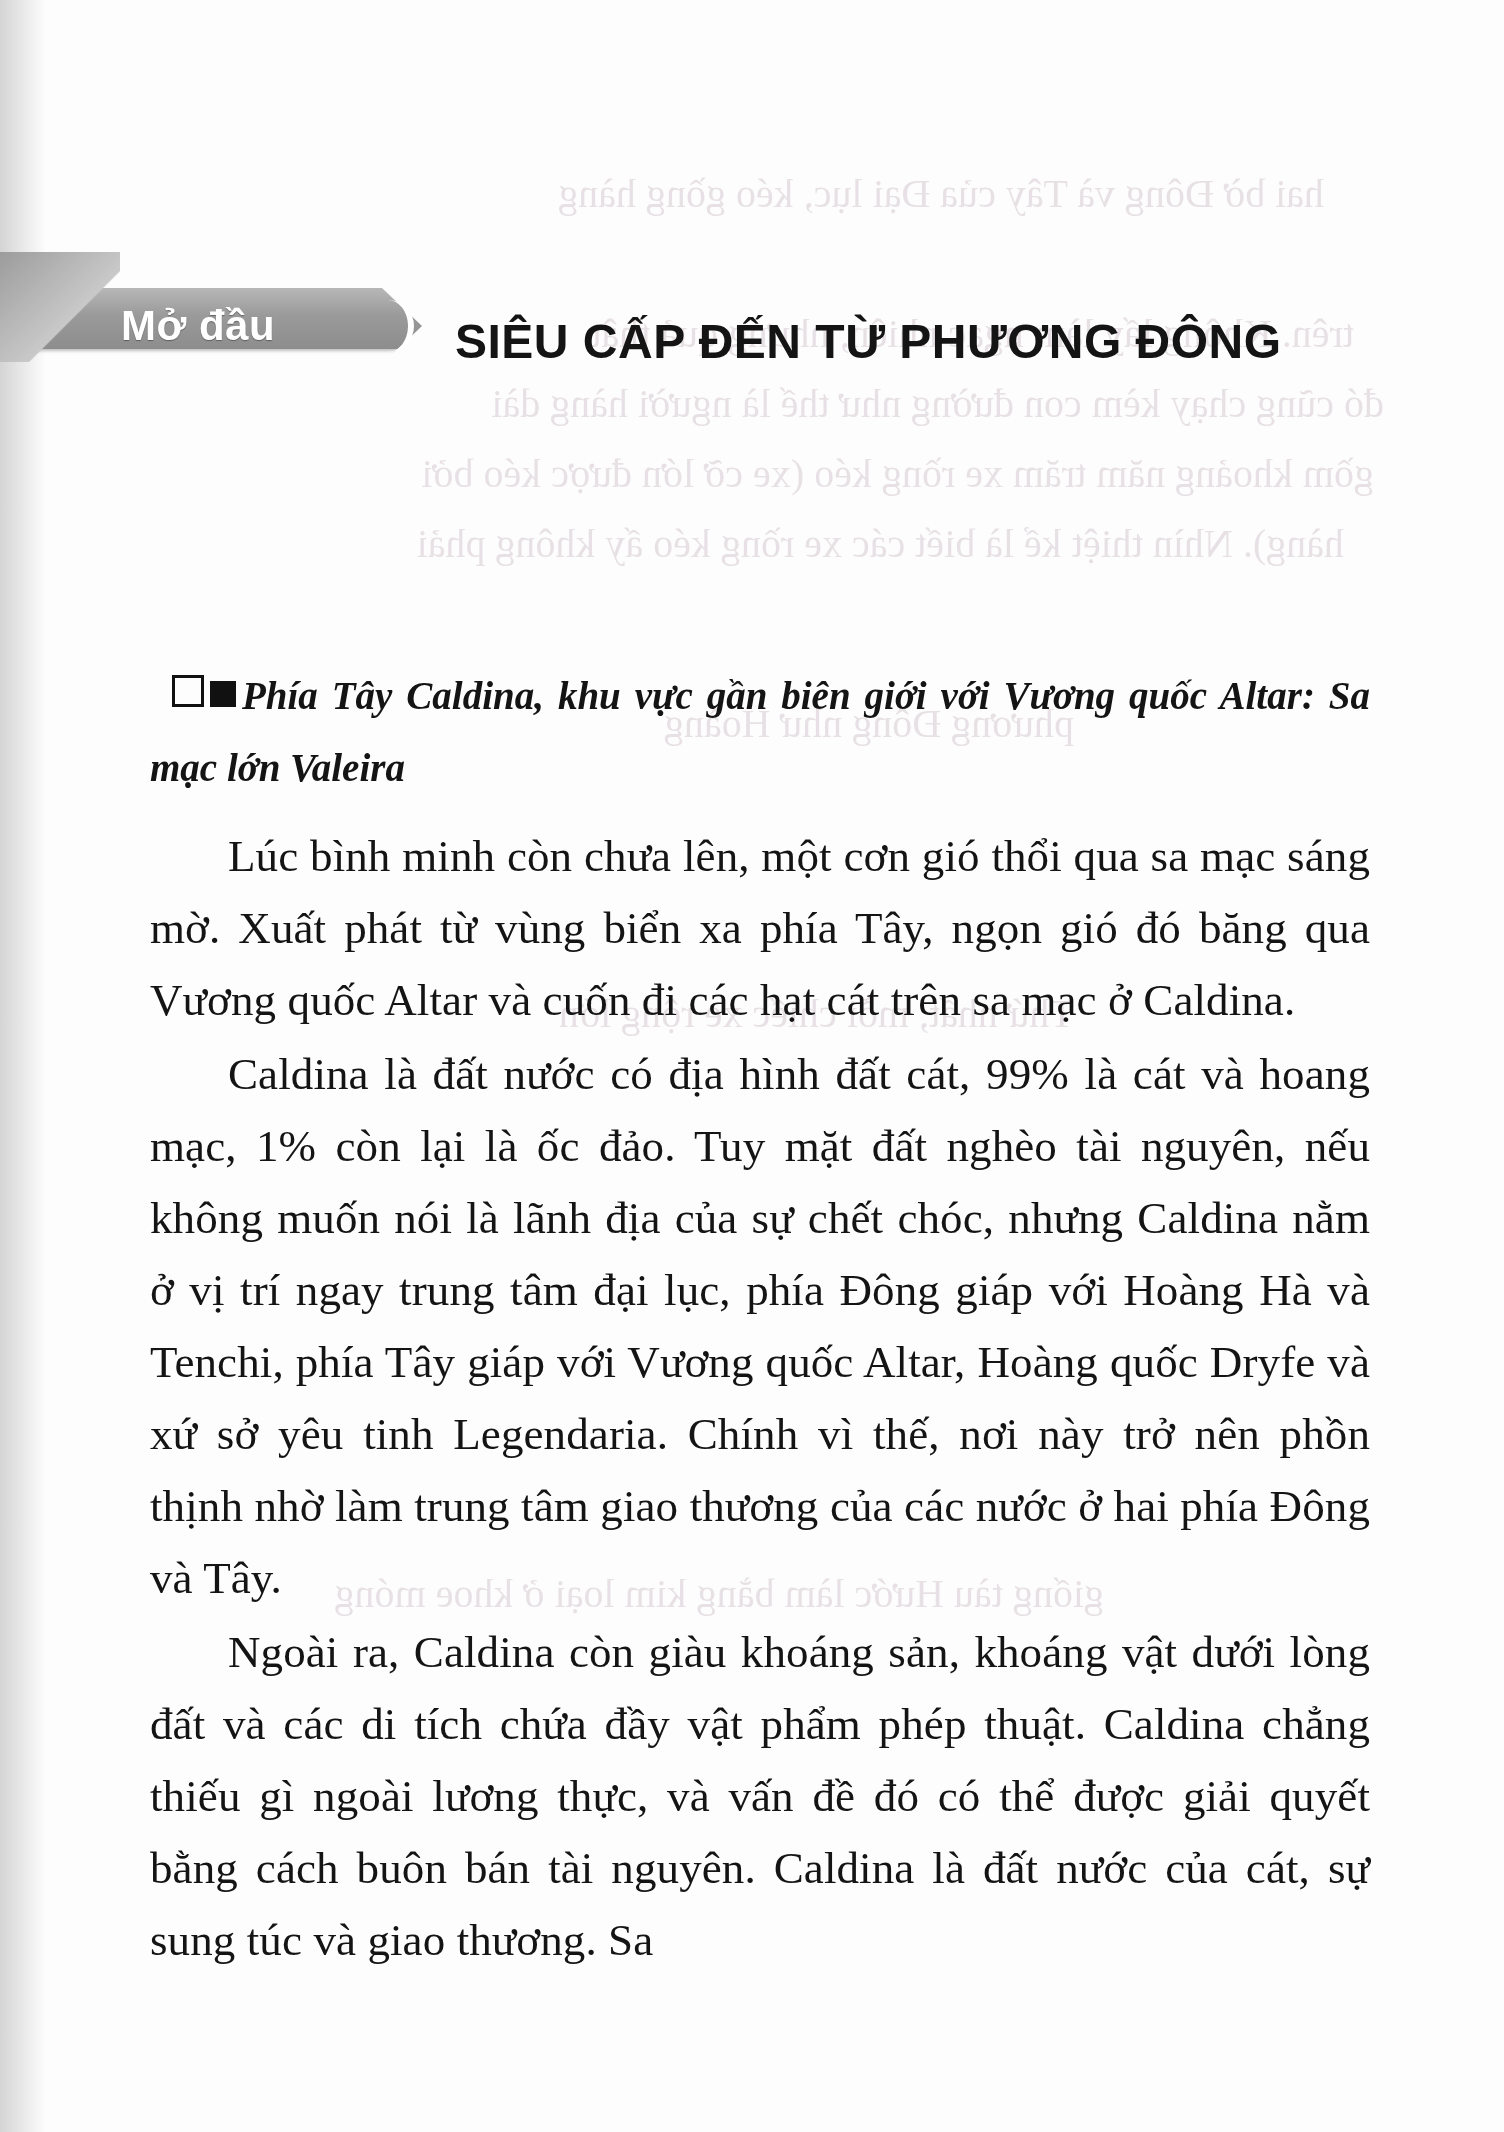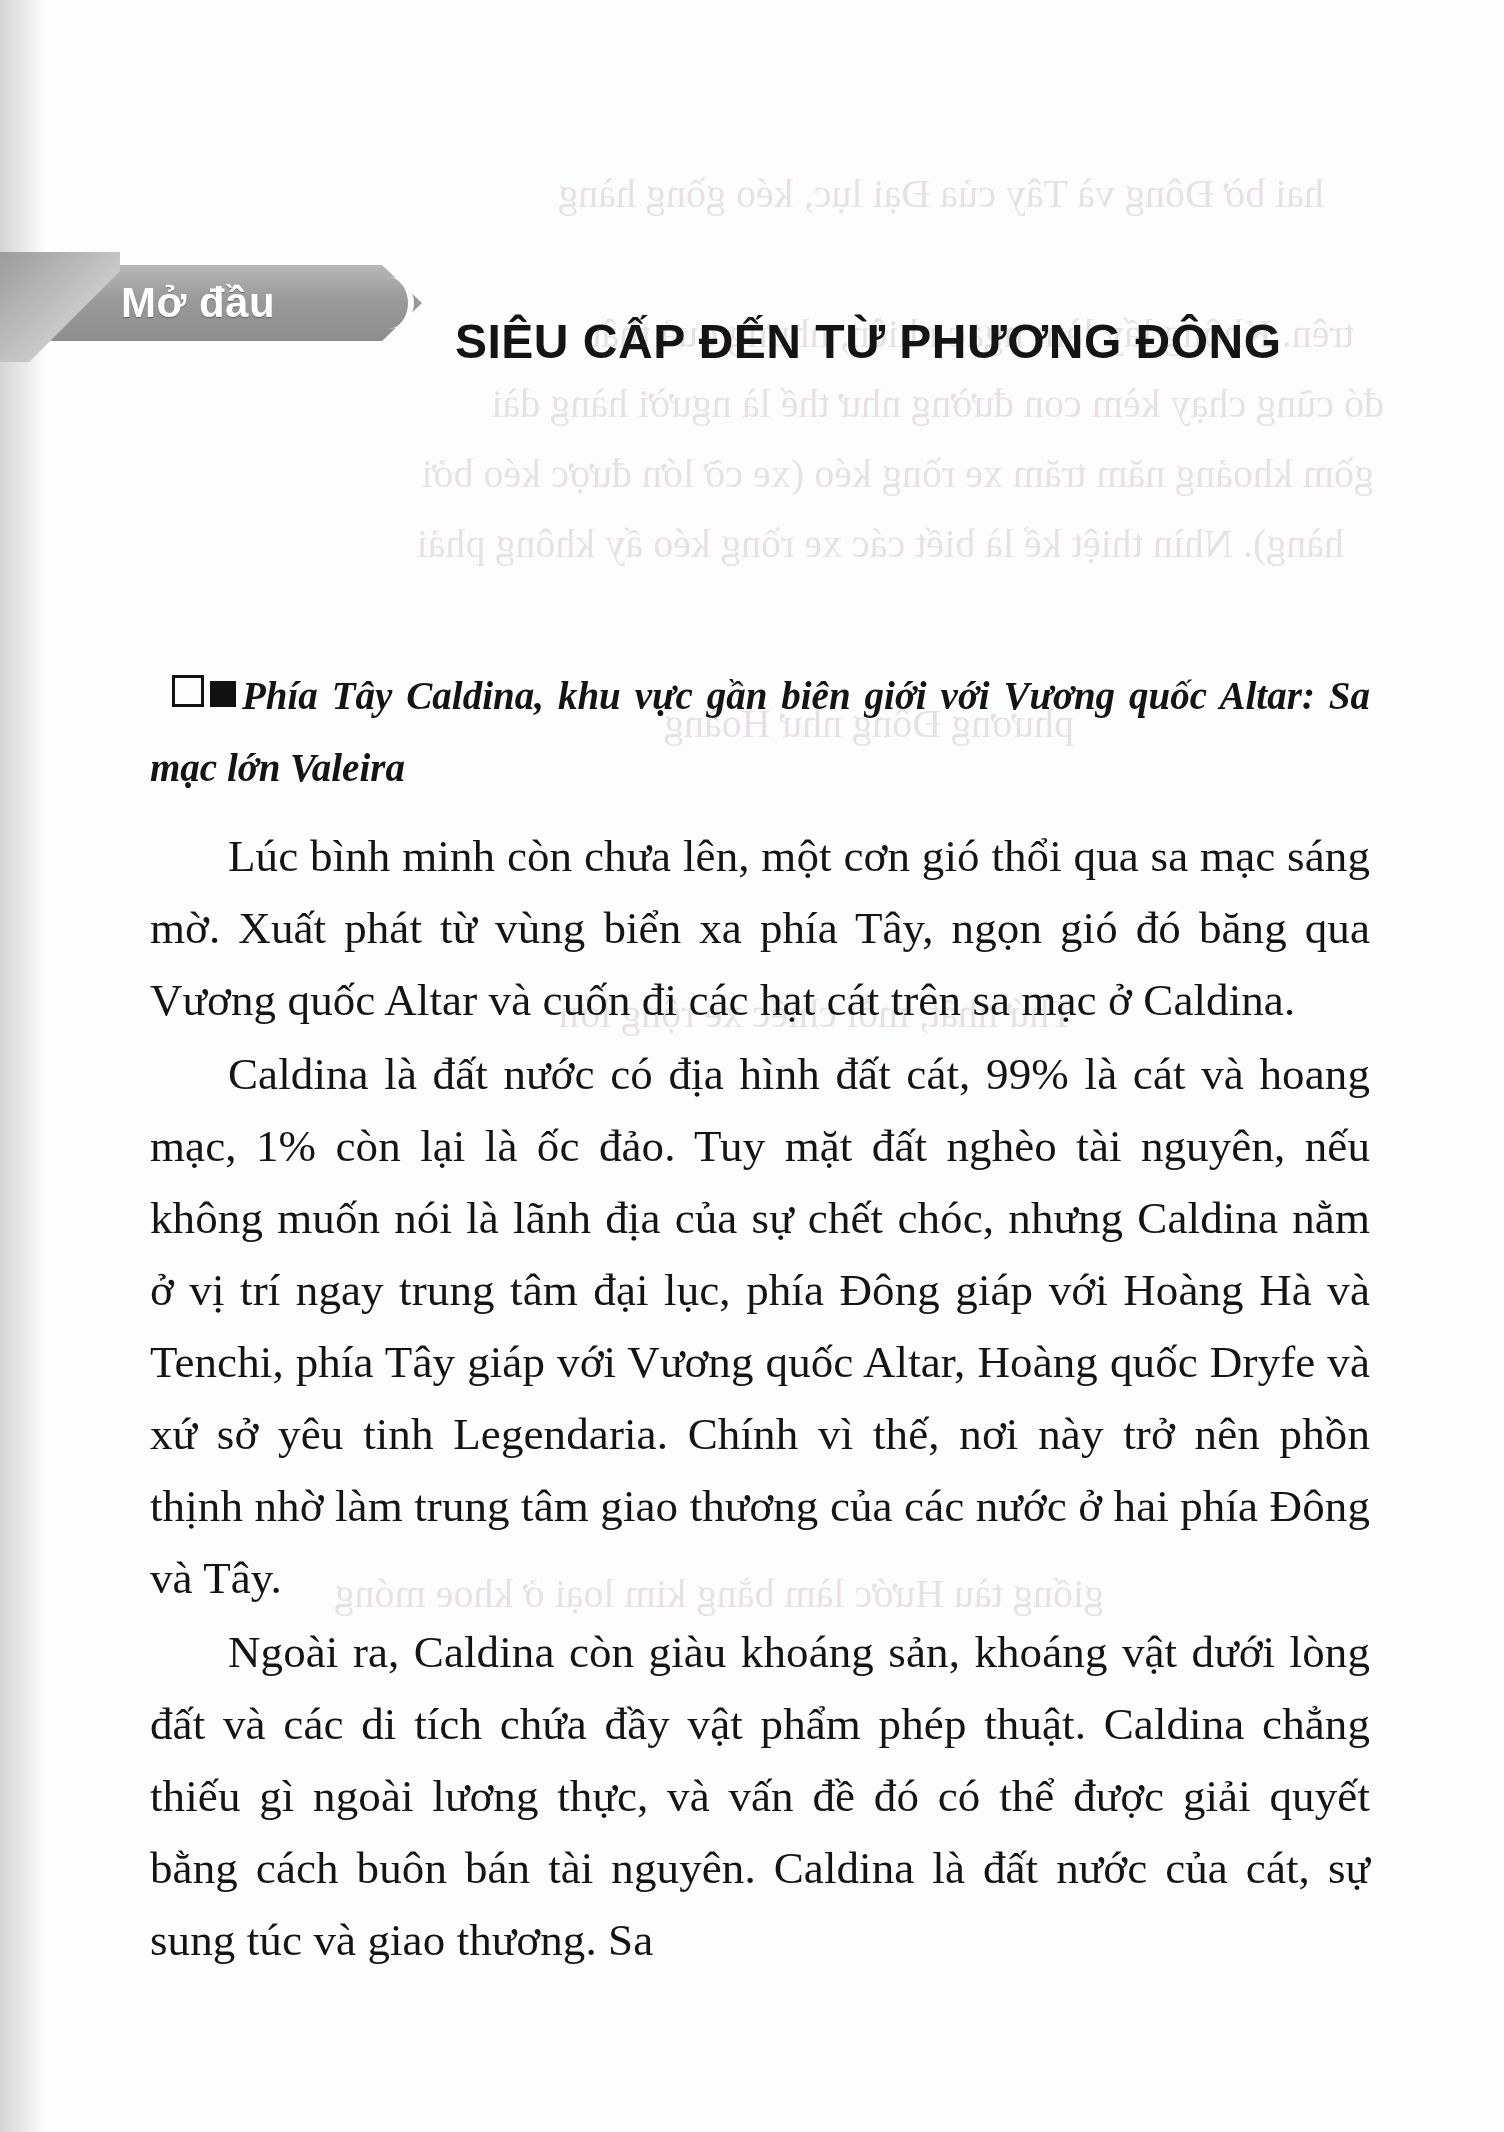--- a/index.html
+++ b/index.html
@@ -41,22 +41,22 @@
   }
   .bleed .bl {
     position: absolute;
     white-space: nowrap;
   }
 
   
   .chapter-banner {
     position: absolute;
     left: 22px;
-    top: 265px;
-    height: 76px;
+    top: 288px;
+    height: 61px;
     width: 400px;
   }
   .banner-shape {
     position: absolute;
     left: 0;
     top: 0;
     width: 100%;
     height: 100%;
     background: linear-gradient(180deg, #b7b7b7 0%, #9a9a9a 45%, #8d8d8d 100%);
     clip-path: polygon(0 0, 360px 0, 400px 38px, 360px 76px, 0 76px, 18px 38px);

